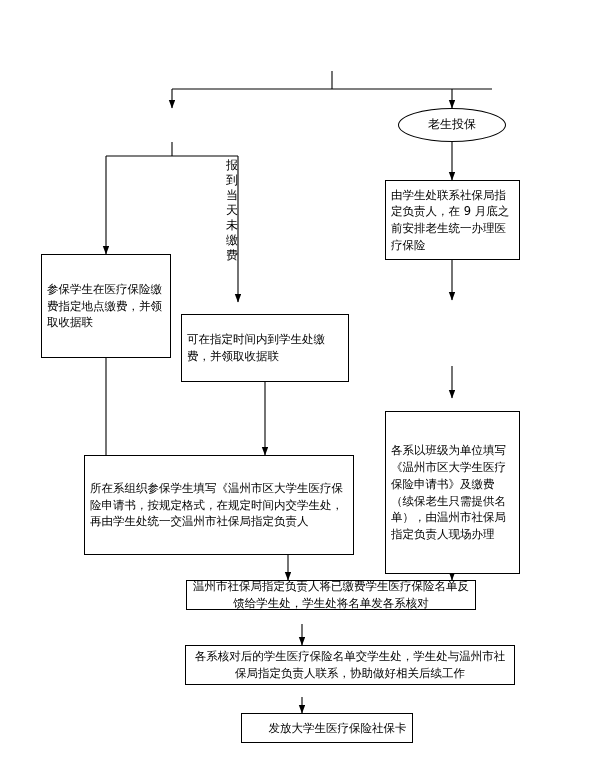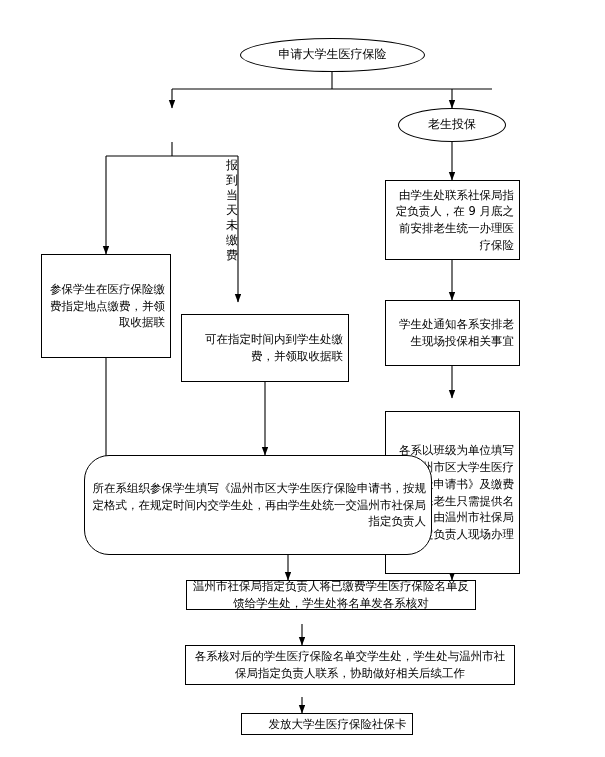--- a/index.html
+++ b/index.html
@@ -38,21 +38,21 @@
     font-size: 12px;
   }
   .box {
     border-radius: 0;
     text-align: left;
     justify-content: flex-start;
   }
   .box .txt {
     display: block;
     width: 100%;
-    text-align: right;
+    text-align: left;
   }
   .box.center .txt {
     text-align: center;
   }
   .vlabel {
     position: absolute;
     border: none;
     background: transparent;
     font-size: 12px;
     line-height: 1.25;
@@ -108,23 +108,20 @@
 
       <path d="M452,561 L452,570"></path>
       <path d="M452,570 L452,580" marker-end="url(#arrow)"></path>
 
       <path d="M302,624 L302,645" marker-end="url(#arrow)"></path>
 
       <path d="M302,697 L302,713" marker-end="url(#arrow)"></path>
     </g>
   </svg>
 
-  <div class="node ellipse" style="left:240px; top:38px; width:185px; height:34px;">
-    <span>申请大学生医疗保险</span>
-  </div>
 
 
   <div class="node ellipse" style="left:398px; top:108px; width:108px; height:34px;">
     <span>老生投保</span>
   </div>
 
   <div class="vlabel" style="left:224px; top:158px;">报
 到
 当
 天
@@ -137,37 +134,34 @@
   </div>
 
   <div class="node box" style="left:181px; top:314px; width:168px; height:68px;">
     <span class="txt">可在指定时间内到学生处缴费，并领取收据联</span>
   </div>
 
   <div class="node box" style="left:385px; top:180px; width:135px; height:80px;">
     <span class="txt">由学生处联系社保局指定负责人，在 9 月底之前安排老生统一办理医疗保险</span>
   </div>
 
-  <div class="node box" style="left:385px; top:300px; width:135px; height:66px;">
-    <span class="txt">学生处通知各系安排老生现场投保相关事宜</span>
-  </div>
 
   <div class="node box" style="left:385px; top:398px; width:135px; height:163px;margin-top:13px;">
     <span class="txt">各系以班级为单位填写《温州市区大学生医疗保险申请书》及缴费（续保老生只需提供名单），由温州市社保局指定负责人现场办理</span>
   </div>
 
-  <div class="node box" style="left:84px; top:455px; width:348px; height:100px;border-radius:25px;">
+  <div class="node box" style="left:84px; top:455px; width:270px; height:100px;">
     <span class="txt">所在系组织参保学生填写《温州市区大学生医疗保险申请书，按规定格式，在规定时间内交学生处，再由学生处统一交温州市社保局指定负责人</span>
   </div>
 
   <div class="node box center" style="left:186px; top:580px; width:290px; height:30px;">
     <span class="txt">温州市社保局指定负责人将已缴费学生医疗保险名单反馈给学生处，学生处将名单发各系核对</span>
   </div>
 
   <div class="node box center" style="left:140px; top:645px; width:330px; height:40px;margin-left:45px;">
     <span class="txt">各系核对后的学生医疗保险名单交学生处，学生处与温州市社保局指定负责人联系，协助做好相关后续工作</span>
   </div>
 
-  <div class="node box center" style="left:241px; top:713px; width:172px; height:22px;padding-left:26px;">
+  <div class="node box center" style="left:241px; top:713px; width:172px; height:30px;padding-left:26px;">
     <span class="txt">发放大学生医疗保险社保卡</span>
   </div>
 
 </div>
 
 </body></html>

